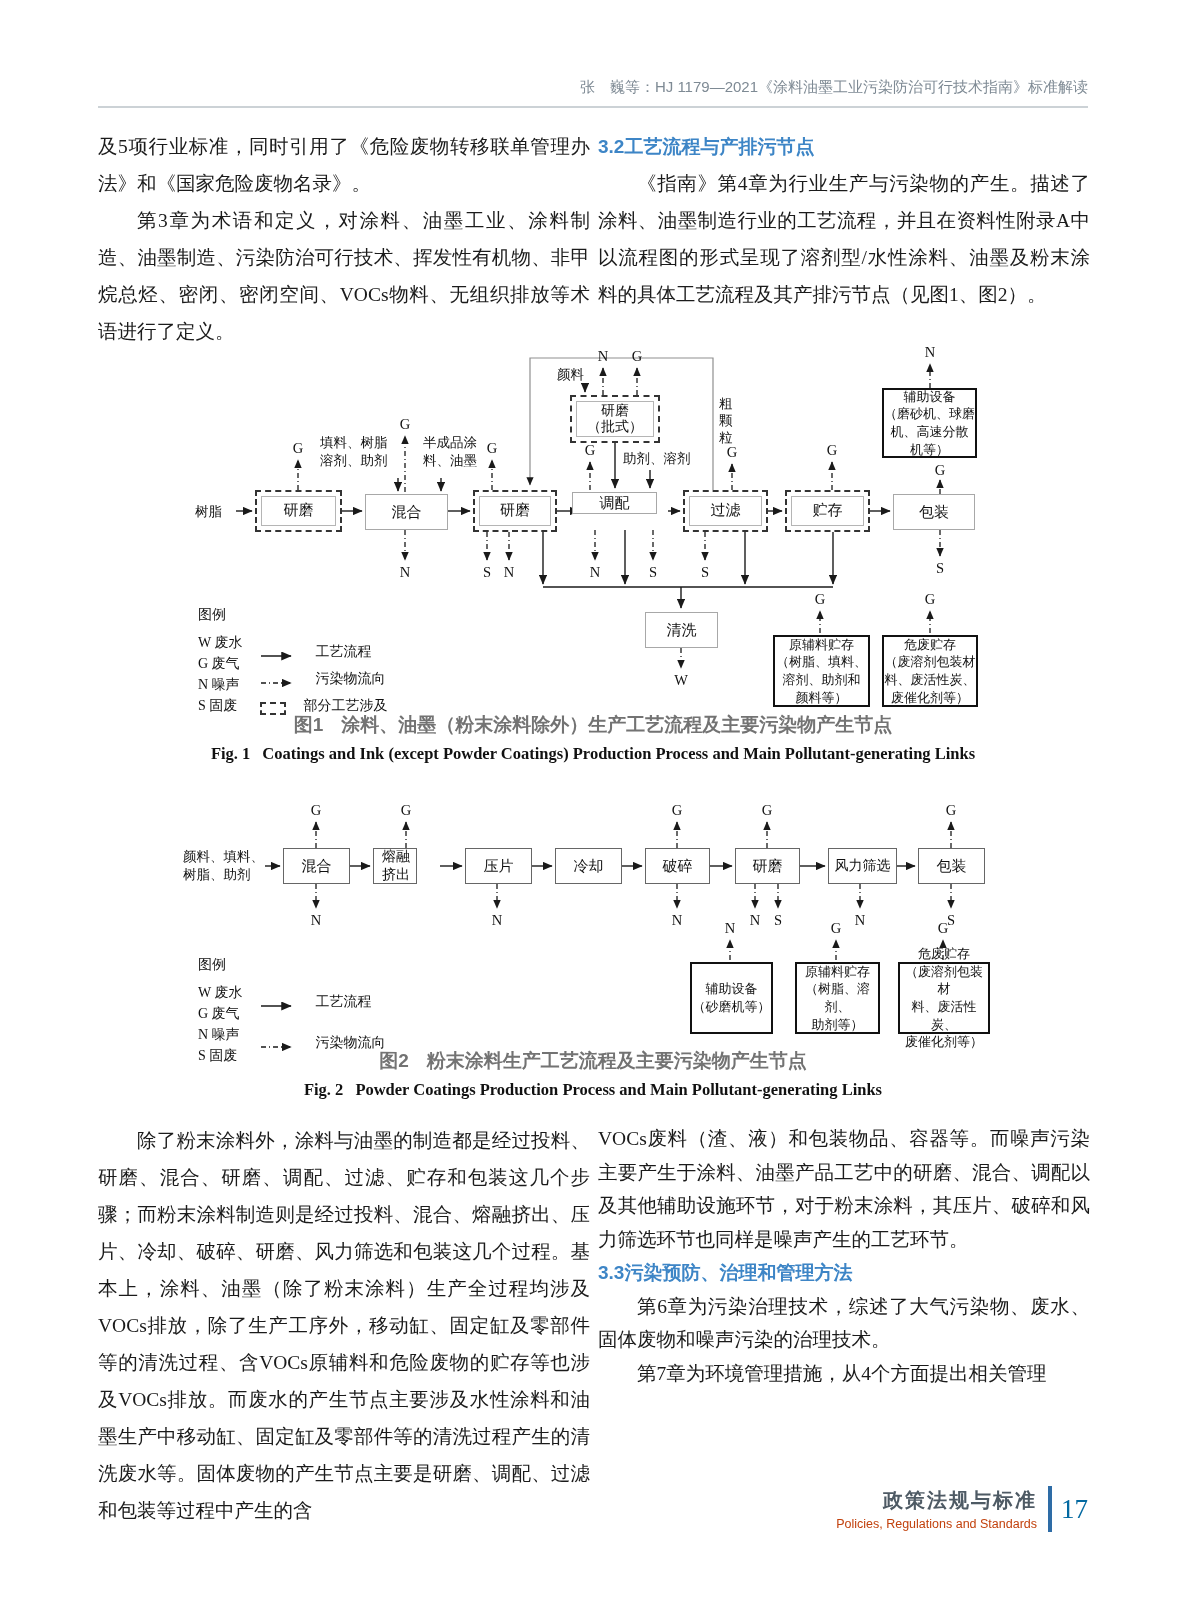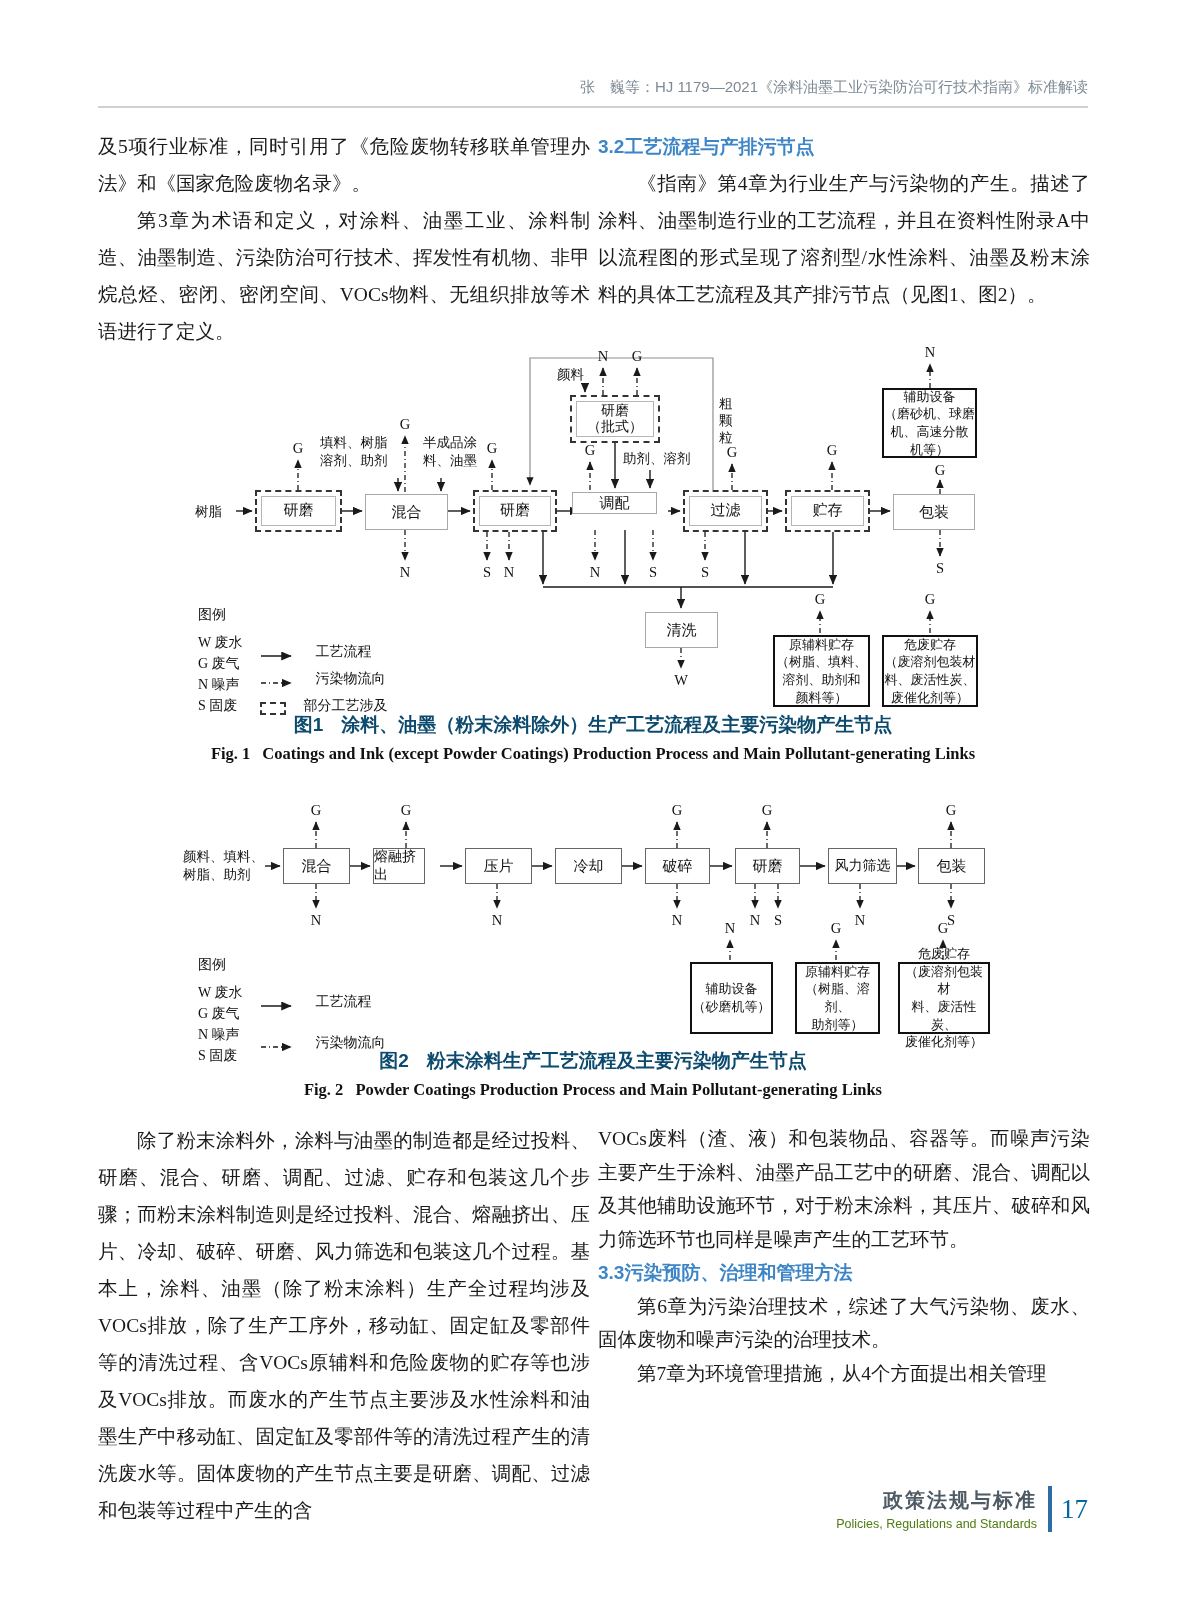--- a/index.html
+++ b/index.html
@@ -38,30 +38,30 @@
   
   .legend{position:absolute;font-size:14px;}
   .legend .lt{margin-bottom:8px;}
   .legend .cols{display:flex;gap:18px;}
   .legend .syms div{line-height:21px;}
   .legend .glyphs{padding-top:2px;}
   .legend .grow{display:flex;align-items:flex-end;gap:17px;height:27px;}
   .gbox{width:26px;height:13px;border:2px dashed #333;box-sizing:border-box;}
   
   .cap{position:absolute;left:98px;width:990px;text-align:center;}
-  .cap .cn{font-family:"Liberation Sans",sans-serif;font-weight:bold;font-size:19px;color:#0c4a6e;}
+  .cap .cn{font-family:"Liberation Sans",sans-serif;font-weight:bold;font-size:19px;color:#737373;}
   .cap .cn .cl{margin-right:18px;}
   .cap .en{font-family:"Liberation Serif",serif;font-weight:bold;font-size:16.5px;margin-top:6px;color:#111;}
   .cap .en .cl{margin-right:12px;}
   
   #ftr{position:absolute;left:600px;top:1486px;width:488px;display:flex;
        justify-content:flex-end;align-items:center;}
   #ftr .txt{text-align:right;}
   #ftr .cn{font-family:"Liberation Sans",sans-serif;font-weight:bold;font-size:20px;color:#4e5a64;letter-spacing:2px;}
-  #ftr .en{font-family:"Liberation Sans",sans-serif;font-size:12.5px;color:#4d7c0f;margin-top:3px;}
+  #ftr .en{font-family:"Liberation Sans",sans-serif;font-size:12.5px;color:#c2410c;margin-top:3px;}
   #ftr .bar{width:4px;height:46px;background:#2e6ca6;margin:0 9px 0 11px;}
   #ftr .num{font-size:27px;color:#0369a1;}
 </style>
 </head>
 <body>
 
 <svg width="0" height="0" style="position:absolute">
   <defs>
     <marker id="arw" markerWidth="7" markerHeight="6" refX="6.5" refY="3" orient="auto">
       <path d="M0,0L7,3L0,6Z" fill="#1a1a1a"></path>
@@ -267,21 +267,21 @@
         <line x1="853" y1="94" x2="853" y2="118" marker-end="url(#arw)"></line>
         <line x1="632" y1="170" x2="632" y2="150" marker-end="url(#arw)"></line>
         <line x1="738" y1="170" x2="738" y2="150" marker-end="url(#arw)"></line>
         <line x1="845" y1="170" x2="845" y2="150" marker-end="url(#arw)"></line>
       </g>
     </svg>
 
     <div class="lbl" style="left:85px;top:58px;width:84px;">颜料、填料、
 树脂、助剂</div>
     <div class="node dark" style="left:185px;top:58px;width:67px;height:36px;">混合</div>
-    <div class="node dark" style="left:275px;top:58px;width:52px;height:36px;font-size:14px;">熔融挤出</div>
+    <div class="node dark" style="left:275px;top:58px;width:44px;height:36px;font-size:14px;padding-left:8px;">熔融挤出</div>
     <div class="node dark" style="left:367px;top:58px;width:67px;height:36px;">压片</div>
     <div class="node dark" style="left:457px;top:58px;width:67px;height:36px;">冷却</div>
     <div class="node dark" style="left:547px;top:58px;width:65px;height:36px;">破碎</div>
     <div class="node dark" style="left:637px;top:58px;width:65px;height:36px;">研磨</div>
     <div class="node dark" style="left:730px;top:58px;width:69px;height:36px;font-size:14px;">风力筛选</div>
     <div class="node dark" style="left:820px;top:58px;width:67px;height:36px;">包装</div>
 
     <div class="bold-box" style="left:592px;top:172px;width:83px;height:72px;">辅助设备
 （砂磨机等）</div>
     <div class="bold-box" style="left:697px;top:172px;width:85px;height:72px;">原辅料贮存

